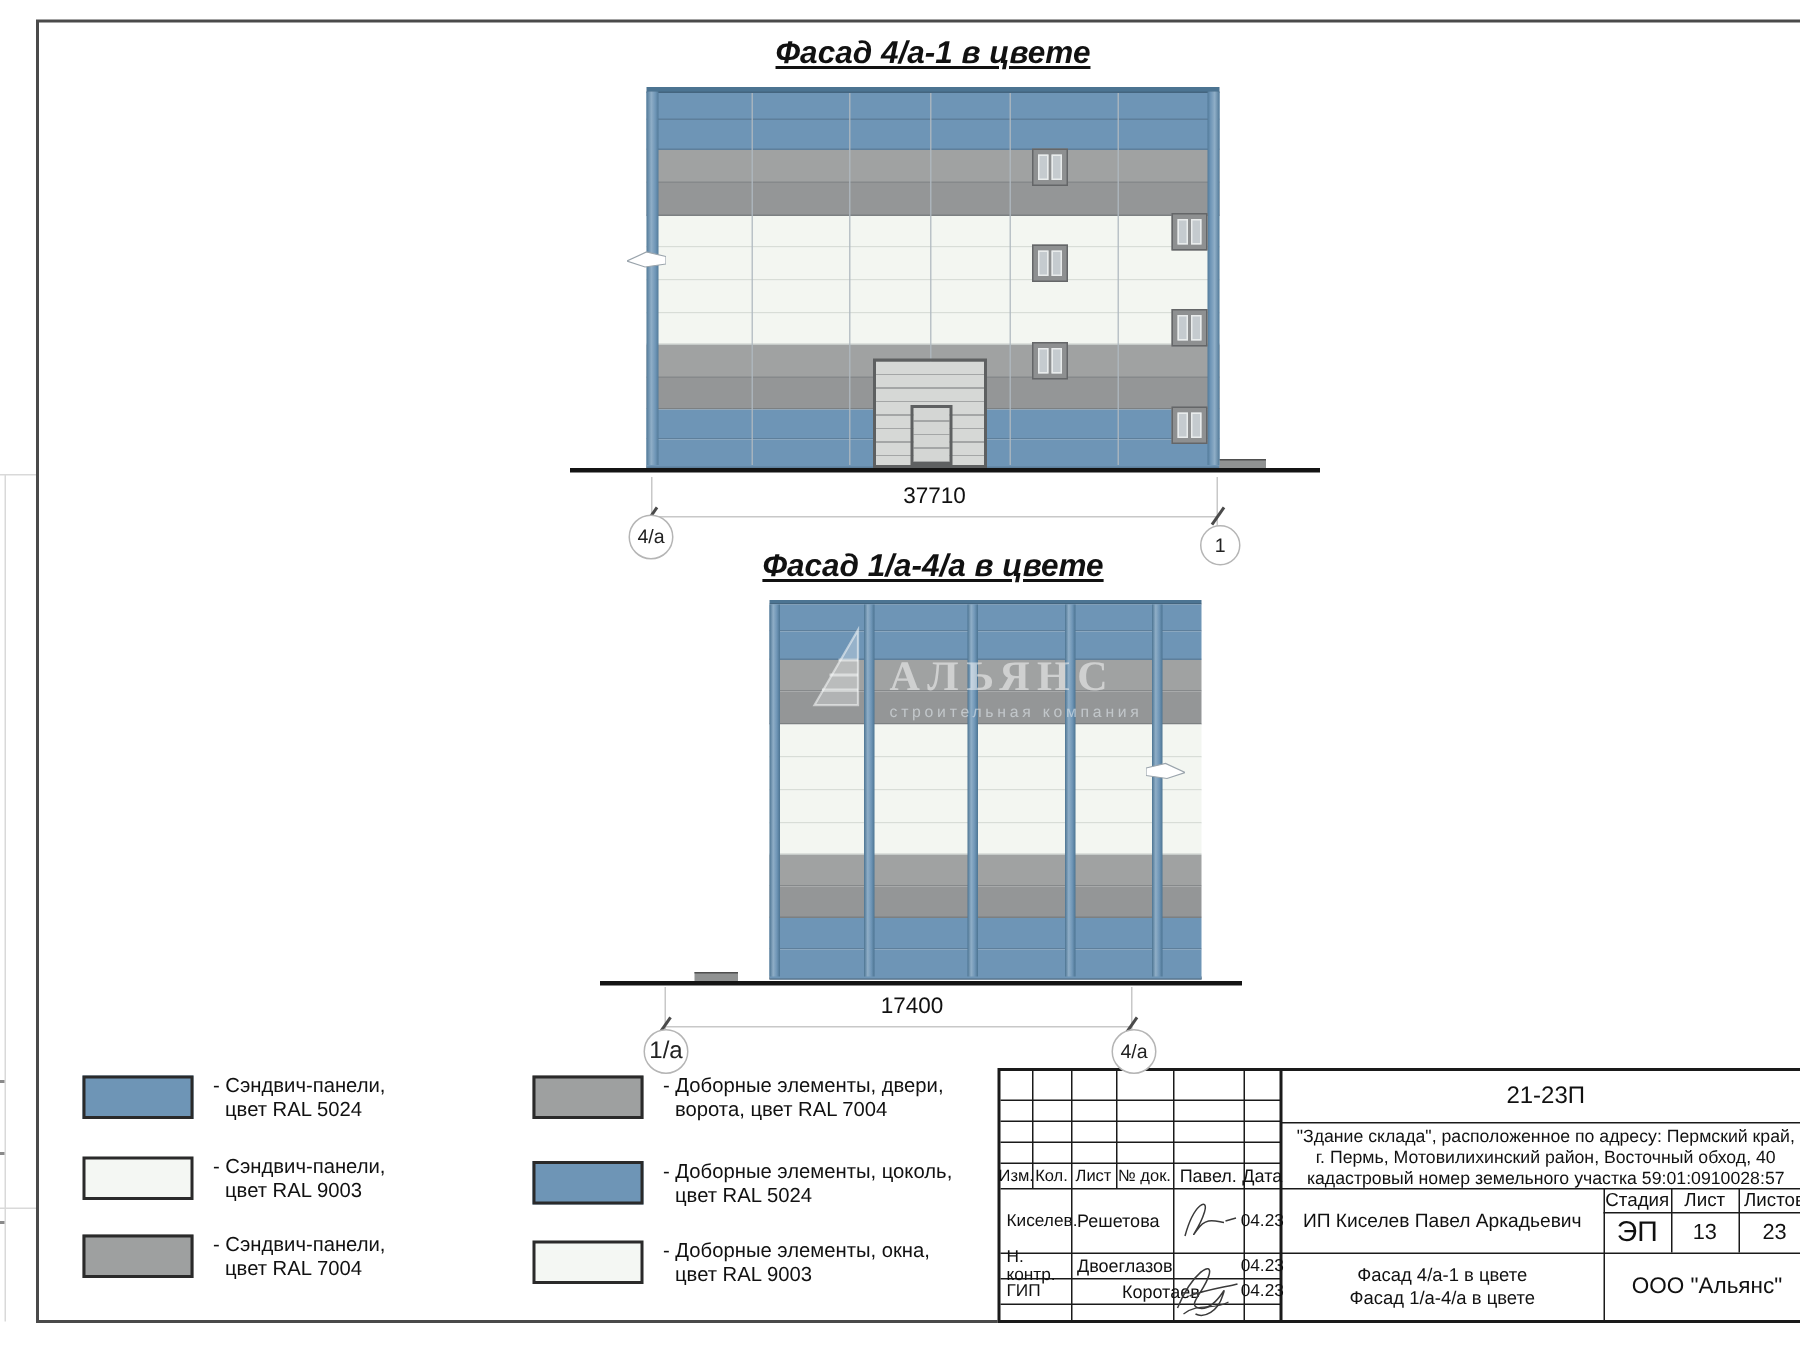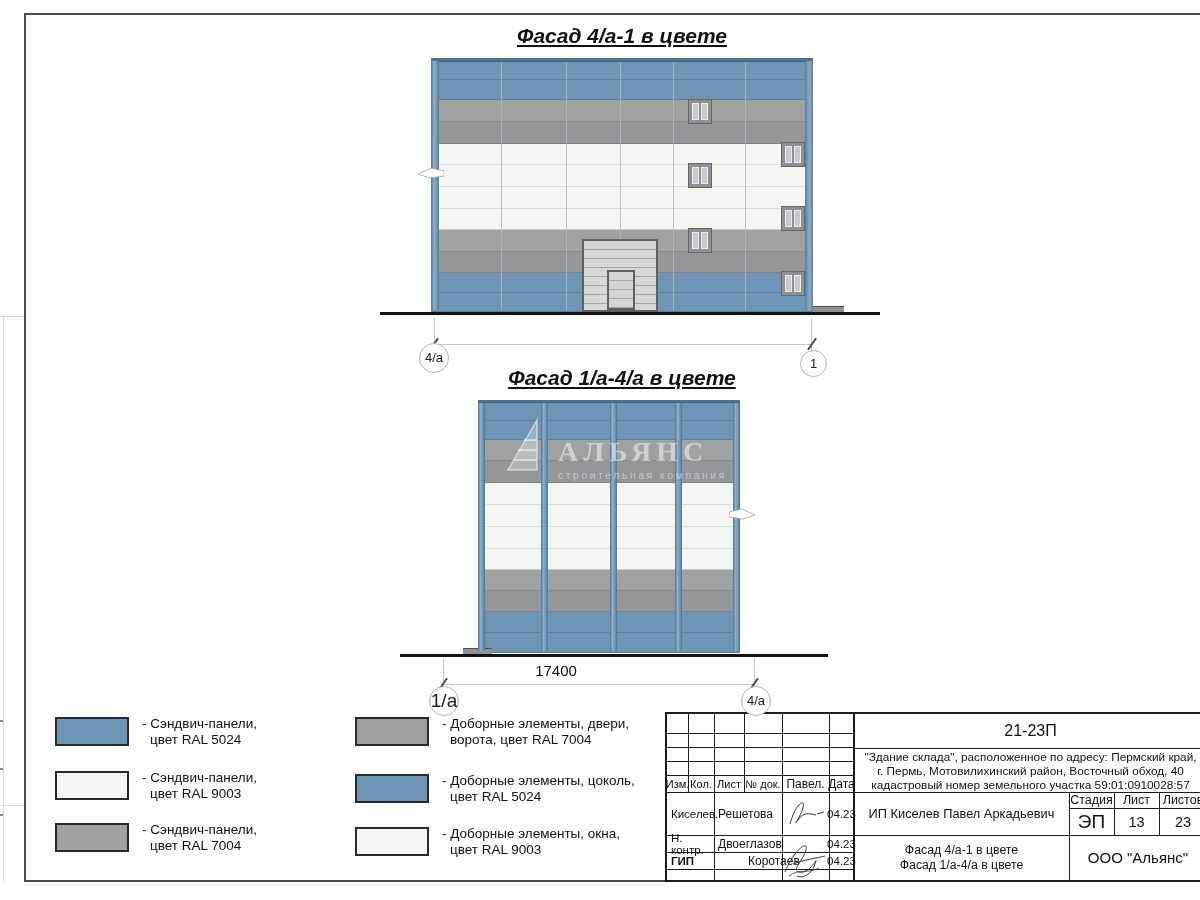--- a/index.html
+++ b/index.html
@@ -145,26 +145,27 @@
   </div>
 
   <div class="ground" style="left:380px;top:312px;width:500px;"></div>
   <div class="ramp" style="left:813px;top:306px;width:31px;height:6px;"></div>
 
   <div class="ext" style="left:434px;top:318px;height:34px;"></div>
   <div class="ext" style="left:811px;top:318px;height:40px;"></div>
   <div class="dimline" style="left:434px;top:344px;width:378px;"></div>
   <div class="tick" style="left:427px;top:343px;"></div>
   <div class="tick" style="left:805px;top:343px;"></div>
+  <div class="dimlabel" style="left:434px;top:322px;width:378px;">37710</div>
   <div class="axcircle" style="left:419px;top:343px;width:28px;height:28px;line-height:28px;font-size:13px;">4/а</div>
   <div class="axcircle" style="left:800px;top:350px;width:25px;height:25px;line-height:25px;font-size:13px;">1</div>
 
   <div class="ftitle" style="left:431px;top:366px;width:382px;">Фасад 1/а-4/а в цвете</div>
 
-  <div class="facade" style="left:478px;top:400px;width:262px;height:253px;">
+  <div class="facade" style="left:513px;top:400px;width:288px;height:253px;">
     <div class="s c-cornice" style="top:0;height:3px;"></div>
     <div class="s c-blue" style="top:3px;height:18px;"></div>
     <div class="s c-blue" style="top:21px;height:19px;"></div>
     <div class="s c-gray1" style="top:40px;height:21px;"></div>
     <div class="s c-gray2" style="top:61px;height:22px;"></div>
     <div class="s c-white" style="top:83px;height:22px;"></div>
     <div class="s c-white" style="top:105px;height:22px;"></div>
     <div class="s c-white" style="top:127px;height:22px;"></div>
     <div class="s c-white" style="top:149px;height:21px;border-bottom:1px solid rgba(40,50,60,0.22) !important;"></div>
     <div class="s c-gray1" style="top:170px;height:21px;"></div>
@@ -197,22 +198,22 @@
   </div>
 
   <div class="ground" style="left:400px;top:654px;width:428px;"></div>
   <div class="ramp" style="left:463px;top:648px;width:29px;height:6px;"></div>
 
   <div class="ext" style="left:443px;top:658px;height:30px;"></div>
   <div class="ext" style="left:754px;top:658px;height:30px;"></div>
   <div class="dimline" style="left:443px;top:684px;width:312px;"></div>
   <div class="tick" style="left:436px;top:683px;"></div>
   <div class="tick" style="left:747px;top:683px;"></div>
-  <div class="dimlabel" style="left:427px;top:662px;width:258px;">17400</div>
-  <div class="axcircle" style="left:429px;top:686px;width:28px;height:28px;line-height:28px;font-size:19px;">1/а</div>
+  <div class="dimlabel" style="left:443px;top:662px;width:258px;padding-left:36px;">17400</div>
+  <div class="axcircle" style="left:429px;top:686px;width:28px;height:28px;line-height:28px;font-size:16px;">1/а</div>
   <div class="axcircle" style="left:741px;top:686px;width:28px;height:28px;line-height:28px;font-size:13px;">4/а</div>
 
   <div class="leg-item" style="left:55px;top:716px;">
     <div class="swatch" style="background: rgb(110, 149, 182);"></div>
     <div class="leg-text">
         <div>- Сэндвич-панели,</div>
       <div class="l2">цвет RAL 5024</div>
       </div>
   </div>
   <div class="leg-item" style="left:55px;top:770px;">
@@ -280,21 +281,21 @@
     <div class="cell" style="left:77px;top:61px;width:38px;height:17px;font-size:11px;">№ док.</div>
     <div class="cell" style="left:115px;top:61px;width:47px;height:17px;font-size:12px;">Павел.</div>
     <div class="cell" style="left:162px;top:61px;width:25px;height:17px;font-size:12px;">Дата</div>
 
     <div class="cell lefttxt" style="left:0;top:78px;width:47px;height:43px;font-size:11.5px;">Киселев.</div>
     <div class="cell lefttxt" style="left:47px;top:78px;width:68px;height:43px;font-size:12px;">Решетова</div>
     <div class="cell" style="left:162px;top:78px;width:25px;height:43px;font-size:11.5px;">04.23</div>
     <div class="cell lefttxt" style="left:0;top:121px;width:47px;height:17px;font-size:11.5px;">Н. контр.</div>
     <div class="cell lefttxt" style="left:47px;top:121px;width:68px;height:17px;font-size:12px;">Двоеглазов</div>
     <div class="cell" style="left:162px;top:121px;width:25px;height:17px;font-size:11.5px;">04.23</div>
-    <div class="cell lefttxt" style="left:0;top:138px;width:47px;height:17px;font-size:11.5px;font-weight:bold;">ГИП</div>
+    <div class="cell lefttxt" style="left:0;top:138px;width:47px;height:17px;font-size:11.5px;">ГИП</div>
     <div class="cell lefttxt" style="left:47px;top:138px;width:68px;height:17px;font-size:12px;padding-left:34px;">Коротаев</div>
     <div class="cell" style="left:162px;top:138px;width:25px;height:17px;font-size:11.5px;">04.23</div>
 
     <svg class="sig" style="left:115px;top:80px;" width="47" height="40" viewBox="0 0 47 40">
       <path d="M8,30 C14,8 24,4 21,14 C18,24 10,34 16,26 C22,17 28,20 34,21 M35,20 l7,-2" fill="none" stroke="#3a3a3a" stroke-width="1"></path>
     </svg>
     <svg class="sig" style="left:112px;top:120px;" width="52" height="46" viewBox="0 0 52 46">
       <path d="M6,38 C16,14 30,6 27,16 C24,27 12,36 20,38 C32,41 40,18 36,30 C33,40 24,45 18,42 M14,30 C24,26 38,24 46,22" fill="none" stroke="#3a3a3a" stroke-width="1"></path>
       <path d="M10,42 C20,34 30,40 40,34" fill="none" stroke="#3a3a3a" stroke-width="0.8"></path>
     </svg>

